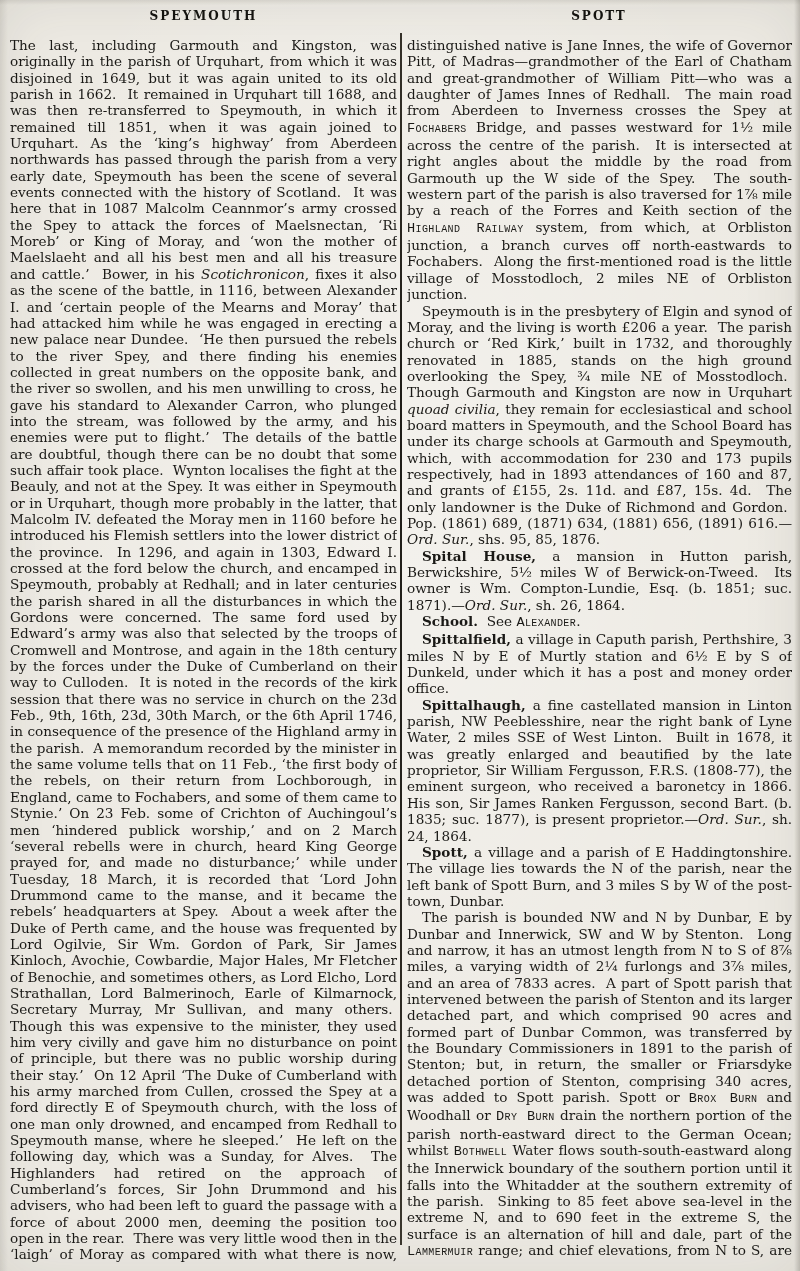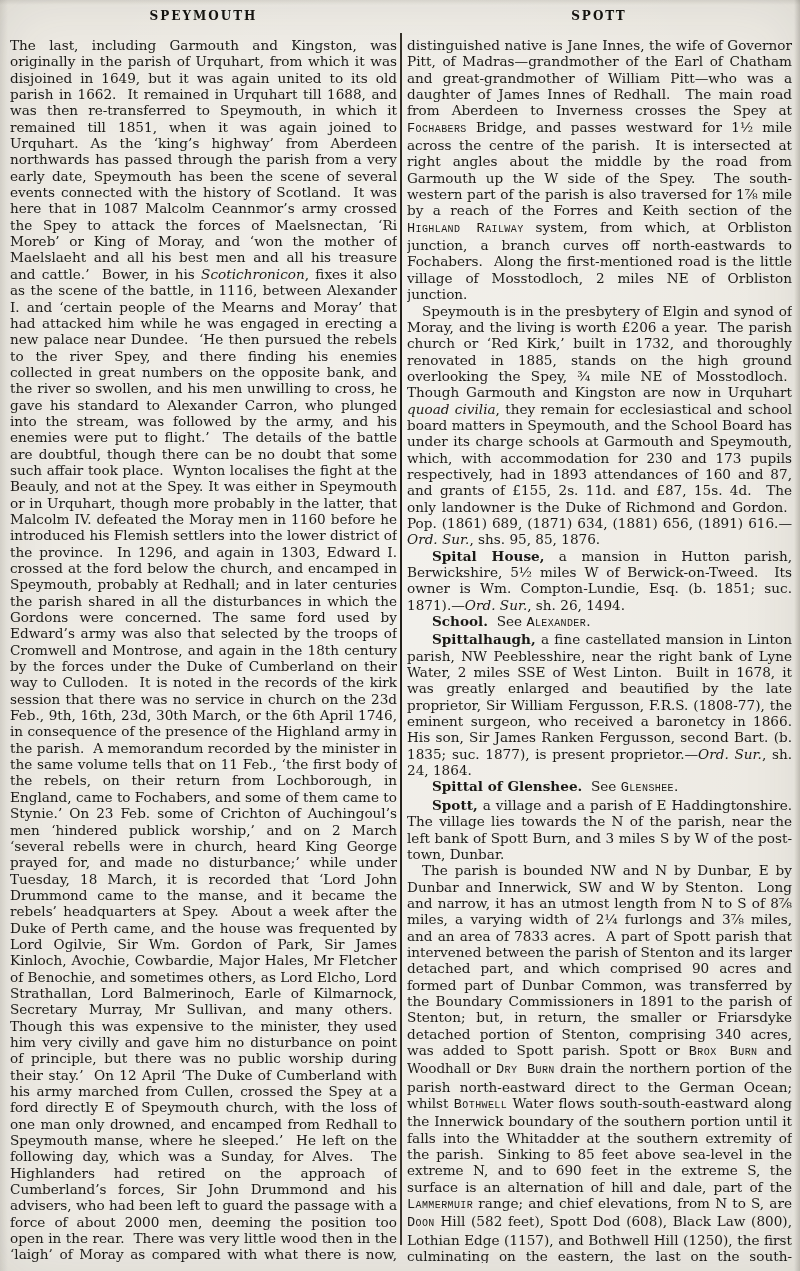--- a/index.html
+++ b/index.html
@@ -46,40 +46,40 @@
     overflow: hidden;
     font-size: 13.6px;
     line-height: 16.35px;
     text-align: justify;
   }
   .column.left  { left: 10px;  width: 387px; }
   .column.right { left: 407px; width: 385px; }
   .para { margin: 0; padding: 0; }
   .para.indent { text-indent: 15px; }
   .s-n  { }
-  .s-b  { font-weight: bold; margin-left: 10px; }
+  .s-b  { font-weight: bold; }
   .s-i  { font-style: italic; }
   .s-sc { font-variant: small-caps; letter-spacing: 0.4px; font-family: Liberation Mono, monospace; }
 </style>
 </head>
 <body>
 
 <div class="page">
   <div class="col-header left">SPEYMOUTH</div>
   <div class="col-header right">SPOTT</div>
 
   <div class="divider"></div>
 
   <div class="column left">
       <p class="para"><span class="s-n">The last, including Garmouth and Kingston, was originally in the parish of Urquhart, from which it was disjoined in 1649, but it was again united to its old parish in 1662.&nbsp; It remained in Urquhart till 1688, and was then re-transferred to Speymouth, in which it remained till 1851, when it was again joined to Urquhart. As the ‘king’s highway’ from Aberdeen northwards has passed through the parish from a very early date, Speymouth has been the scene of several events connected with the history of Scotland.&nbsp; It was here that in 1087 Malcolm Ceannmor’s army crossed the Spey to attack the forces of Maelsnectan, ‘Ri Moreb’ or King of Moray, and ‘won the mother of Maelslaeht and all his best men and all his treasure and cattle.’&nbsp; Bower, in his </span><span class="s-i">Scotichronicon</span><span class="s-n">, fixes it also as the scene of the battle, in 1116, between Alexander I. and ‘certain people of the Mearns and Moray’ that had attacked him while he was engaged in erecting a new palace near Dundee.&nbsp; ‘He then pursued the rebels to the river Spey, and there finding his enemies collected in great numbers on the opposite bank, and the river so swollen, and his men unwilling to cross, he gave his standard to Alexander Carron, who plunged into the stream, was followed by the army, and his enemies were put to flight.’&nbsp; The details of the battle are doubtful, though there can be no doubt that some such affair took place.&nbsp; Wynton localises the fight at the Beauly, and not at the Spey. It was either in Speymouth or in Urquhart, though more probably in the latter, that Malcolm IV. defeated the Moray men in 1160 before he introduced his Flemish settlers into the lower district of the province.&nbsp; In 1296, and again in 1303, Edward I. crossed at the ford below the church, and encamped in Speymouth, probably at Redhall; and in later centuries the parish shared in all the disturbances in which the Gordons were concerned. The same ford used by Edward’s army was also that selected by the troops of Cromwell and Montrose, and again in the 18th century by the forces under the Duke of Cumberland on their way to Culloden.&nbsp; It is noted in the records of the kirk session that there was no service in church on the 23d Feb., 9th, 16th, 23d, 30th March, or the 6th April 1746, in consequence of the presence of the Highland army in the parish.&nbsp; A memorandum recorded by the minister in the same volume tells that on 11 Feb., ‘the first body of the rebels, on their return from Lochborough, in England, came to Fochabers, and some of them came to Stynie.’ On 23 Feb. some of Crichton of Auchingoul’s men ‘hindered publick worship,’ and on 2 March ‘several rebells were in church, heard King George prayed for, and made no disturbance;’ while under Tuesday, 18 March, it is recorded that ‘Lord John Drummond came to the manse, and it became the rebels’ headquarters at Spey.&nbsp; About a week after the Duke of Perth came, and the house was frequented by Lord Ogilvie, Sir Wm. Gordon of Park, Sir James Kinloch, Avochie, Cowbardie, Major Hales, Mr Fletcher of Benochie, and sometimes others, as Lord Elcho, Lord Strathallan, Lord Balmerinoch, Earle of Kilmarnock, Secretary Murray, Mr Sullivan, and many others.&nbsp; Though this was expensive to the minister, they used him very civilly and gave him no disturbance on point of principle, but there was no public worship during their stay.’&nbsp; On 12 April ‘The Duke of Cumberland with his army marched from Cullen, crossed the Spey at a ford directly E of Speymouth church, with the loss of one man only drowned, and encamped from Redhall to Speymouth manse, where he sleeped.’&nbsp; He left on the following day, which was a Sunday, for Alves.&nbsp; The Highlanders had retired on the approach of Cumberland’s forces, Sir John Drummond and his advisers, who had been left to guard the passage with a force of about 2000 men, deeming the position too open in the rear.&nbsp; There was very little wood then in the ‘laigh’ of Moray as compared with what there is now, and had the ford been forced the defenders would have had no chance of taking up a fresh position till they reached the Findhorn.</span></p>
     </div>
 
   <div class="column right">
       <p class="para"><span class="s-n">distinguished native is Jane Innes, the wife of Governor Pitt, of Madras—grandmother of the Earl of Chatham and great-grandmother of William Pitt—who was a daughter of James Innes of Redhall.&nbsp; The main road from Aberdeen to Inverness crosses the Spey at </span><span class="s-sc">Fochabers</span><span class="s-n"> Bridge, and passes westward for 1½ mile across the centre of the parish.&nbsp; It is intersected at right angles about the middle by the road from Garmouth up the W side of the Spey.&nbsp; The south-western part of the parish is also traversed for 1⅞ mile by a reach of the Forres and Keith section of the </span><span class="s-sc">Highland Railway</span><span class="s-n"> system, from which, at Orbliston junction, a branch curves off north-eastwards to Fochabers.&nbsp; Along the first-mentioned road is the little village of Mosstodloch, 2 miles NE of Orbliston junction.</span></p>
       <p class="para indent"><span class="s-n">Speymouth is in the presbytery of Elgin and synod of Moray, and the living is worth £206 a year.&nbsp; The parish church or ‘Red Kirk,’ built in 1732, and thoroughly renovated in 1885, stands on the high ground overlooking the Spey, ¾ mile NE of Mosstodloch.&nbsp; Though Garmouth and Kingston are now in Urquhart </span><span class="s-i">quoad civilia</span><span class="s-n">, they remain for ecclesiastical and school board matters in Speymouth, and the School Board has under its charge schools at Garmouth and Speymouth, which, with accommodation for 230 and 173 pupils respectively, had in 1893 attendances of 160 and 87, and grants of £155, 2s. 11d. and £87, 15s. 4d.&nbsp; The only landowner is the Duke of Richmond and Gordon.&nbsp; Pop. (1861) 689, (1871) 634, (1881) 656, (1891) 616.—</span><span class="s-i">Ord. Sur.</span><span class="s-n">, shs. 95, 85, 1876.</span></p>
-      <p class="para indent"><span class="s-b">Spital House,</span><span class="s-n"> a mansion in Hutton parish, Berwickshire, 5½ miles W of Berwick-on-Tweed.&nbsp; Its owner is Wm. Compton-Lundie, Esq. (b. 1851; suc. 1871).—</span><span class="s-i">Ord. Sur.</span><span class="s-n">, sh. 26, 1494.</span></p>
+      <p class="para indent"><span class="s-b">Spital House,</span><span class="s-n"> a mansion in Hutton parish, Berwickshire, 5½ miles W of Berwick-on-Tweed.&nbsp; Its owner is Wm. Compton-Lundie, Esq. (b. 1851; suc. 1871).—</span><span class="s-i">Ord. Sur.</span><span class="s-n">, sh. 26, 1864.</span></p>
       <p class="para indent"><span class="s-b">School.</span><span class="s-n">&nbsp; See </span><span class="s-sc">Alexander</span><span class="s-n">.</span></p>
+      <p class="para indent"><span class="s-b">Spittalfield,</span><span class="s-n"> a village in Caputh parish, Perthshire, 3 miles N by E of Murtly station and 6½ E by S of Dunkeld, under which it has a post and money order office.</span></p>
       <p class="para indent"><span class="s-b">Spittalhaugh,</span><span class="s-n"> a fine castellated mansion in Linton parish, NW Peeblesshire, near the right bank of Lyne Water, 2 miles SSE of West Linton.&nbsp; Built in 1678, it was greatly enlarged and beautified by the late proprietor, Sir William Fergusson, F.R.S. (1808-77), the eminent surgeon, who received a baronetcy in 1866. His son, Sir James Ranken Fergusson, second Bart. (b. 1835; suc. 1877), is present proprietor.—</span><span class="s-i">Ord. Sur.</span><span class="s-n">, sh. 24, 1864.</span></p>
-      <p class="para indent"><span class="s-b">Spittal of Glenshee.</span><span class="s-n">&nbsp; See </span><span class="s-sc">Glenshee</span><span class="s-n">.</span></p>
       <p class="para indent"><span class="s-b">Spott,</span><span class="s-n"> a village and a parish of E Haddingtonshire. The village lies towards the N of the parish, near the left bank of Spott Burn, and 3 miles S by W of the post-town, Dunbar.</span></p>
       <p class="para indent"><span class="s-n">The parish is bounded NW and N by Dunbar, E by Dunbar and Innerwick, SW and W by Stenton.&nbsp; Long and narrow, it has an utmost length from N to S of 8⅞ miles, a varying width of 2¼ furlongs and 3⅞ miles, and an area of 7833 acres.&nbsp; A part of Spott parish that intervened between the parish of Stenton and its larger detached part, and which comprised 90 acres and formed part of Dunbar Common, was transferred by the Boundary Commissioners in 1891 to the parish of Stenton; but, in return, the smaller or Friarsdyke detached portion of Stenton, comprising 340 acres, was added to Spott parish. Spott or </span><span class="s-sc">Brox Burn</span><span class="s-n"> and Woodhall or </span><span class="s-sc">Dry Burn</span><span class="s-n"> drain the northern portion of the parish north-eastward direct to the German Ocean; whilst </span><span class="s-sc">Bothwell</span><span class="s-n"> Water flows south-south-eastward along the Innerwick boundary of the southern portion until it falls into the Whitadder at the southern extremity of the parish.&nbsp; Sinking to 85 feet above sea-level in the extreme N, and to 690 feet in the extreme S, the surface is an alternation of hill and dale, part of the </span><span class="s-sc">Lammermuir</span><span class="s-n"> range; and chief elevations, from N to S, are </span><span class="s-sc">Doon</span><span class="s-n"> Hill (582 feet), Spott Dod (608), Black Law (800), Lothian Edge (1157), and Bothwell Hill (1250), the first culminating on the eastern, the last on the south-western, boundary.&nbsp; The predominant rocks are Devonian; and the soil is clayey in some parts, but light and sandy in most.&nbsp; Between 2000 and 3000 acres are in tillage; about 100 are under</span></p>
     </div>
 </div>
 
 </body></html>

